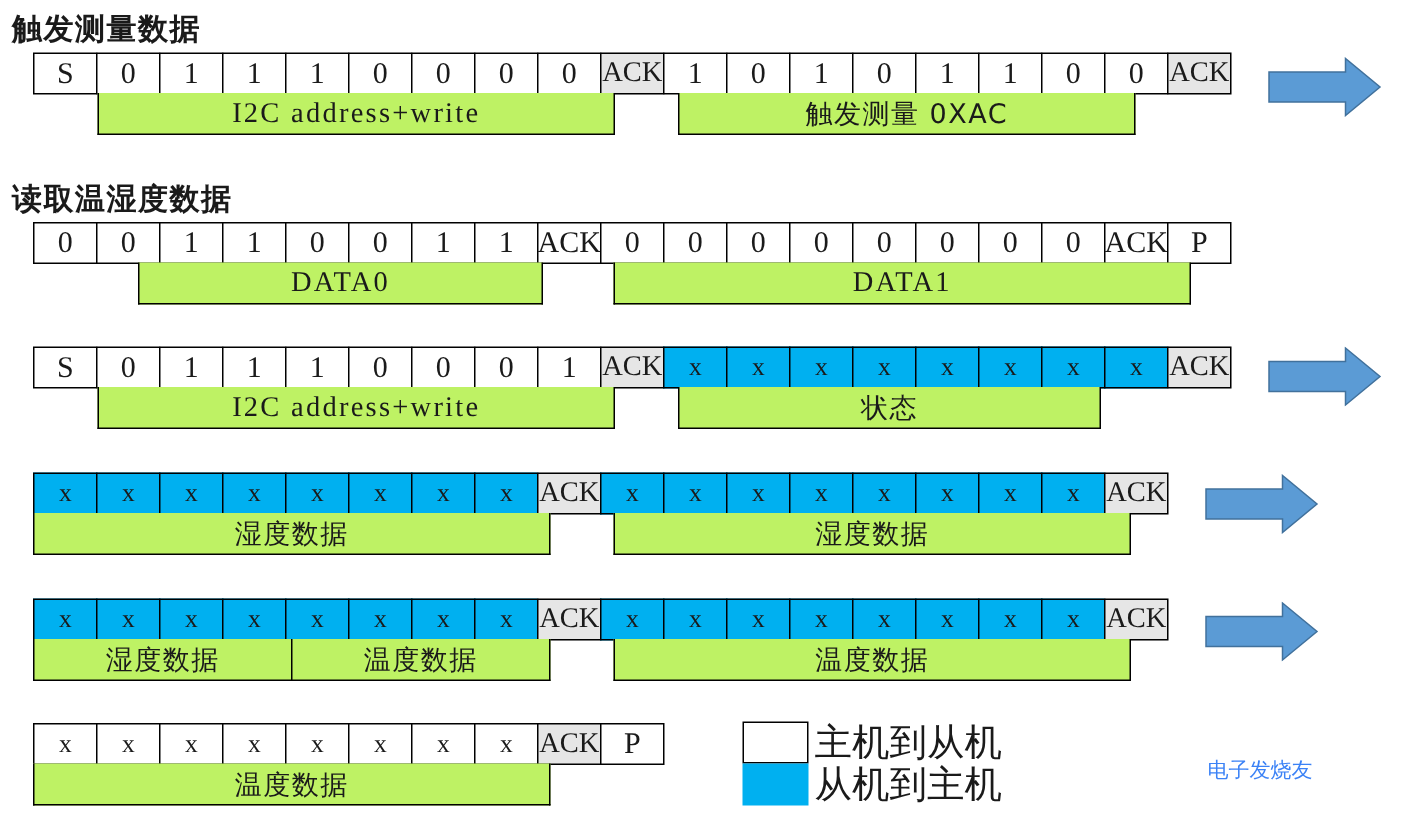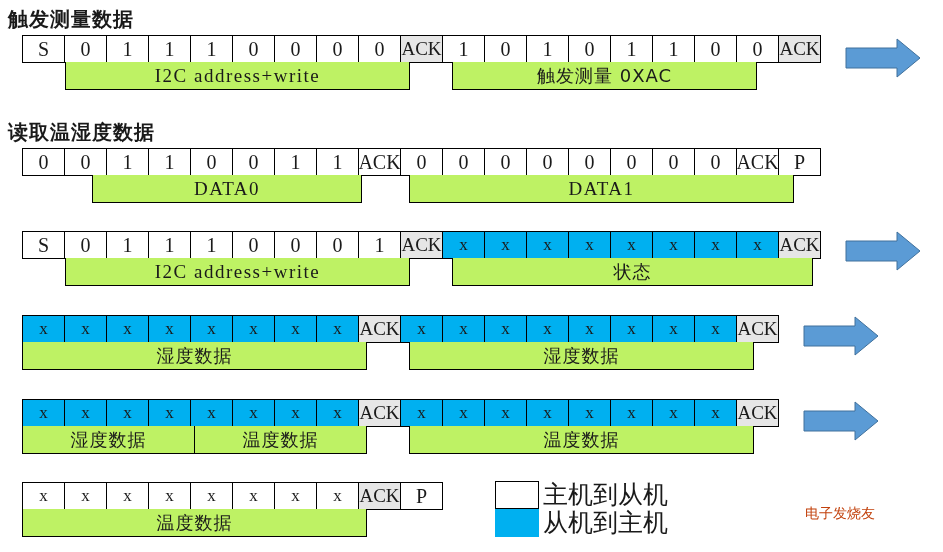--- a/index.html
+++ b/index.html
@@ -15,21 +15,21 @@
   .cell.ack { background: #e6e6e6; font-size: 19px; }
   .cell.slave { background: #00b0f0; font-size: 17px; }
   .cell.x { font-size: 17px; }
   .lbl { position: absolute; box-sizing: border-box; height: 28px; border: 1px solid #000;
          border-top: none; display: flex; align-items: center; justify-content: center;
          font-size: 19px; letter-spacing: 1.5px; background: #bef264; }
   .lbl.cn { font-family: "DejaVu Sans", sans-serif; font-size: 18px; letter-spacing: 1px; }
   .arrow { position: absolute; width: 76px; height: 40px; }
   .legend-box { position: absolute; width: 44px; height: 28px; box-sizing: border-box; }
   .legend-text { position: absolute; font-family: "DejaVu Sans", sans-serif; font-size: 25px; line-height: 28px; }
-  .watermark { position: absolute; left: 805px; top: 505px; color: #c2410c;
+  .watermark { position: absolute; left: 805px; top: 505px; color: #3b82f6;
                font-family: "DejaVu Sans", sans-serif; font-size: 14px; }
 </style>
 </head>
 <body>
 
 <div class="title" style="top:8px;">触发测量数据</div>
 <div class="title" style="top:121px;">读取温湿度数据</div>
 
 <div class="row" style="left:22px; top:35px;">
   <div class="cell">S</div>
@@ -97,21 +97,21 @@
   <div class="cell slave">x</div>
   <div class="cell slave">x</div>
   <div class="cell slave">x</div>
   <div class="cell slave">x</div>
   <div class="cell slave">x</div>
   <div class="cell slave">x</div>
   <div class="cell slave">x</div>
   <div class="cell ack">ACK</div>
 </div>
 <div class="lbl" style="left:65px; top:258px; width:345px;">I2C address+write</div>
-<div class="lbl cn" style="left:452px; top:258px; width:361px;">状态</div>
+<div class="lbl cn" style="left:452px; top:258px; width:282px;">状态</div>
 <svg class="arrow" style="left:845px; top:231px;" viewBox="0 0 76 40">
   <polygon points="1,10 52,10 52,1 75,20 52,39 52,30 1,30" fill="#5b9bd5" stroke="#41719c" stroke-width="1"></polygon>
 </svg>
 
 <div class="row" style="left:22px; top:315px;">
   <div class="cell slave">x</div>
   <div class="cell slave">x</div>
   <div class="cell slave">x</div>
   <div class="cell slave">x</div>
   <div class="cell slave">x</div>

